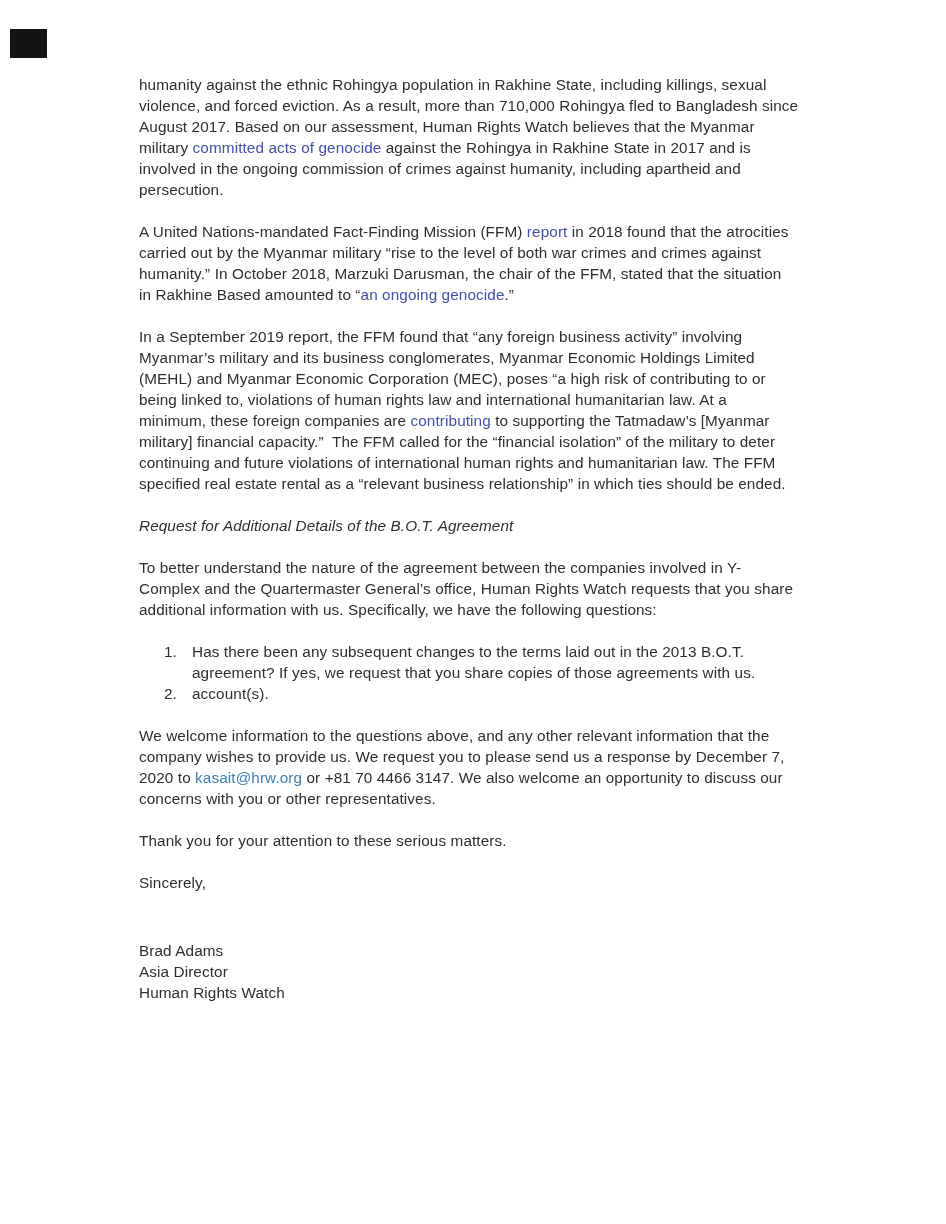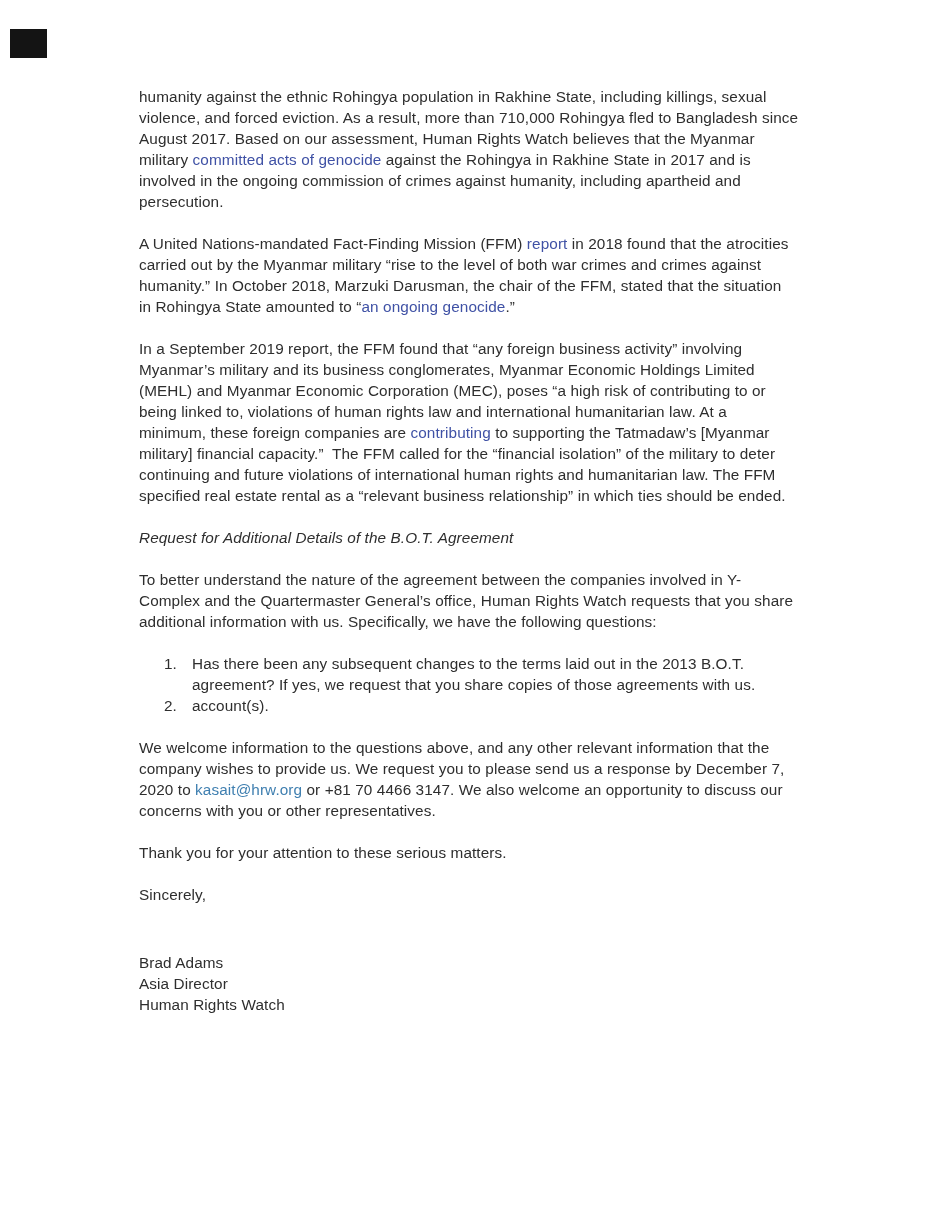--- a/index.html
+++ b/index.html
@@ -42,34 +42,34 @@
     cursor:pointer;
   }
   a.lnk.email { color:var(--email-link-color,#3f7fb0); }
   .signature { margin:0; }
 </style>
 </head>
 <body>
 
 <div class="page" style="background: rgb(255, 255, 255); --link-color: #3f51a5; --email-link-color: #3f7fb0;">
   <div class="scan-mark" style="background: rgb(20, 20, 20);"></div>
-  <div class="letter" style="color: rgb(46, 46, 46); margin-top: 12px;">
+  <div class="letter" style="color: rgb(46, 46, 46);">
       <div class="para">
         <div class="line"><span>humanity against the ethnic Rohingya population in Rakhine State, including killings, sexual</span></div>
         <div class="line"><span>violence, and forced eviction. As a result, more than 710,000 Rohingya fled to Bangladesh since</span></div>
         <div class="line"><span>August 2017. Based on our assessment, Human Rights Watch believes that the Myanmar</span></div>
         <div class="line"><span>military </span><a class="lnk">committed acts of genocide</a><span> against the Rohingya in Rakhine State in 2017 and is</span></div>
         <div class="line"><span>involved in the ongoing commission of crimes against humanity, including apartheid and</span></div>
         <div class="line"><span>persecution.</span></div>
       </div>
       <div class="para">
         <div class="line"><span>A United Nations-mandated Fact-Finding Mission (FFM) </span><a class="lnk">report</a><span> in 2018 found that the atrocities</span></div>
         <div class="line"><span>carried out by the Myanmar military “rise to the level of both war crimes and crimes against</span></div>
         <div class="line"><span>humanity.” In October 2018, Marzuki Darusman, the chair of the FFM, stated that the situation</span></div>
-        <div class="line"><span>in Rohingya State amounted to “</span><a class="lnk">an ongoing genocide</a><span>.”</span></div>
+        <div class="line"><span>in Rakhine Based amounted to “</span><a class="lnk">an ongoing genocide</a><span>.”</span></div>
       </div>
       <div class="para">
         <div class="line"><span>In a September 2019 report, the FFM found that “any foreign business activity” involving</span></div>
         <div class="line"><span>Myanmar’s military and its business conglomerates, Myanmar Economic Holdings Limited</span></div>
         <div class="line"><span>(MEHL) and Myanmar Economic Corporation (MEC), poses “a high risk of contributing to or</span></div>
         <div class="line"><span>being linked to, violations of human rights law and international humanitarian law. At a</span></div>
         <div class="line"><span>minimum, these foreign companies are </span><a class="lnk">contributing</a><span> to supporting the Tatmadaw’s [Myanmar</span></div>
         <div class="line"><span>military] financial capacity.”  The FFM called for the “financial isolation” of the military to deter</span></div>
         <div class="line"><span>continuing and future violations of international human rights and humanitarian law. The FFM</span></div>
         <div class="line"><span>specified real estate rental as a “relevant business relationship” in which ties should be ended.</span></div>

